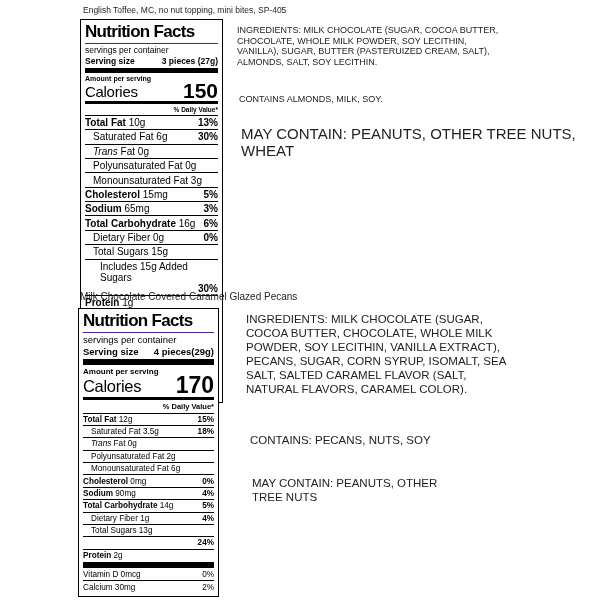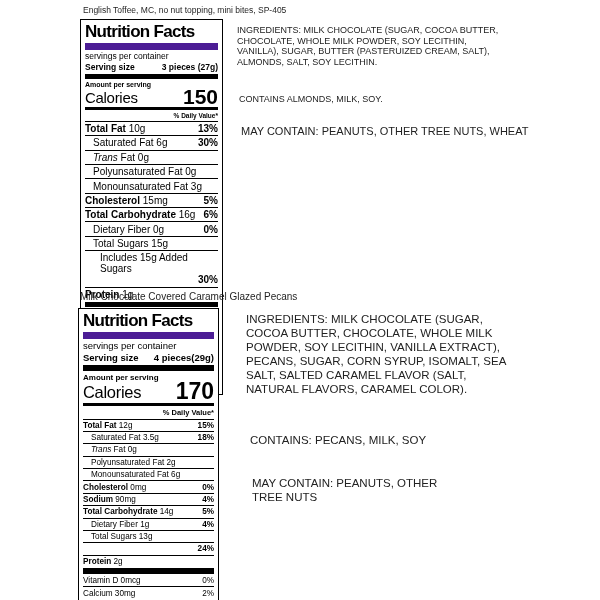--- a/index.html
+++ b/index.html
@@ -9,28 +9,28 @@
     -webkit-font-smoothing:antialiased;
   }
   .abs{position:absolute;}
   .ptitle{color:#1f1f1f;}
   .s1-title{left:83px;top:5px;font-size:8.5px;}
   .s2-title{left:80px;top:291px;font-size:10px;}
 
   .ing{color:#222;white-space:pre-wrap;}
   .s1-ing{left:237px;top:25px;width:262px;font-size:9px;line-height:10.5px;}
   .s1-contains{left:239px;top:94px;font-size:9px;}
-  .s1-may{left:241px;top:125px;font-size:11px;}
+  .s1-may{left:241px;top:125px;font-size:15px;}
   .s2-ing{left:246px;top:312px;width:276px;font-size:11.5px;line-height:14px;}
   .s2-contains{left:250px;top:434px;font-size:11.5px;}
   .s2-may{left:252px;top:476px;width:215px;font-size:11.5px;line-height:14px;}
 
   
   .nf{border:1px solid #000;background:#fff;padding:2px 4px 3px 4px;box-sizing:border-box;}
-  .nf .heading{font-weight:900;letter-spacing:-0.7px;border-bottom:7px solid #4c1d95;padding-bottom:1px;white-space:nowrap;}
+  .nf .heading{font-weight:900;letter-spacing:-0.7px;border-bottom:1px solid #4c1d95;padding-bottom:1px;white-space:nowrap;}
   .nf .ss-row{display:flex;justify-content:space-between;font-weight:bold;}
   .nf .bar-thick{background:#000;margin:1px 0;}
   .nf .bar-med{background:#000;height:3px;margin:1px 0;}
   .nf .aps{font-weight:bold;}
   .nf .cal-row{display:flex;justify-content:space-between;align-items:flex-end;border-bottom:3px solid #000;padding-bottom:1px;}
   .nf .cal-label{font-weight:400;letter-spacing:-0.3px;}
   .nf .cal-value{font-weight:900;line-height:0.85;}
   .nf .dv-header{text-align:right;font-weight:bold;padding:2px 0;}
   .nf .nrow{display:flex;justify-content:space-between;border-top:1px solid #000;padding:1.2px 0;}
   .nf .rows-vit .nrow:first-child{border-top:none;}
@@ -100,20 +100,24 @@
           <span class="nleft"><span>Polyunsaturated Fat</span> 0g</span>
         </div>
         <div class="nrow ind1">
           <span class="nleft"><span>Monounsaturated Fat</span> 3g</span>
         </div>
         <div class="nrow ind0">
           <span class="nleft"><span class="b">Cholesterol</span> 15mg</span>
           <span class="ndv b">5%</span>
         </div>
         <div class="nrow ind0">
+          <span class="nleft"><span class="b">Sodium</span> 65mg</span>
+          <span class="ndv b">3%</span>
+        </div>
+        <div class="nrow ind0">
           <span class="nleft"><span class="b">Total Carbohydrate</span> 16g</span>
           <span class="ndv b">6%</span>
         </div>
         <div class="nrow ind1">
           <span class="nleft"><span>Dietary Fiber</span> 0g</span>
           <span class="ndv b">0%</span>
         </div>
         <div class="nrow ind1">
           <span class="nleft"><span>Total Sugars</span> 15g</span>
         </div>
@@ -220,16 +224,16 @@
         </div>
         <div class="nrow ind0">
           <span class="nleft"><span>Calcium</span> 30mg</span>
           <span class="ndv">2%</span>
         </div>
       </div>
 
   </div>
 
   <div class="abs ing s2-ing">INGREDIENTS: MILK CHOCOLATE (SUGAR, COCOA BUTTER, CHOCOLATE, WHOLE MILK POWDER, SOY LECITHIN, VANILLA EXTRACT), PECANS, SUGAR, CORN SYRUP, ISOMALT, SEA SALT, SALTED CARAMEL FLAVOR (SALT, NATURAL FLAVORS, CARAMEL COLOR).</div>
-  <div class="abs ing s2-contains">CONTAINS: PECANS, MILK, SOY</div>
+  <div class="abs ing s2-contains">CONTAINS: PECANS, NUTS, SOY</div>
   <div class="abs ing s2-may">MAY CONTAIN: PEANUTS, OTHER TREE NUTS</div>
 
 </div>
 
 </body></html>

